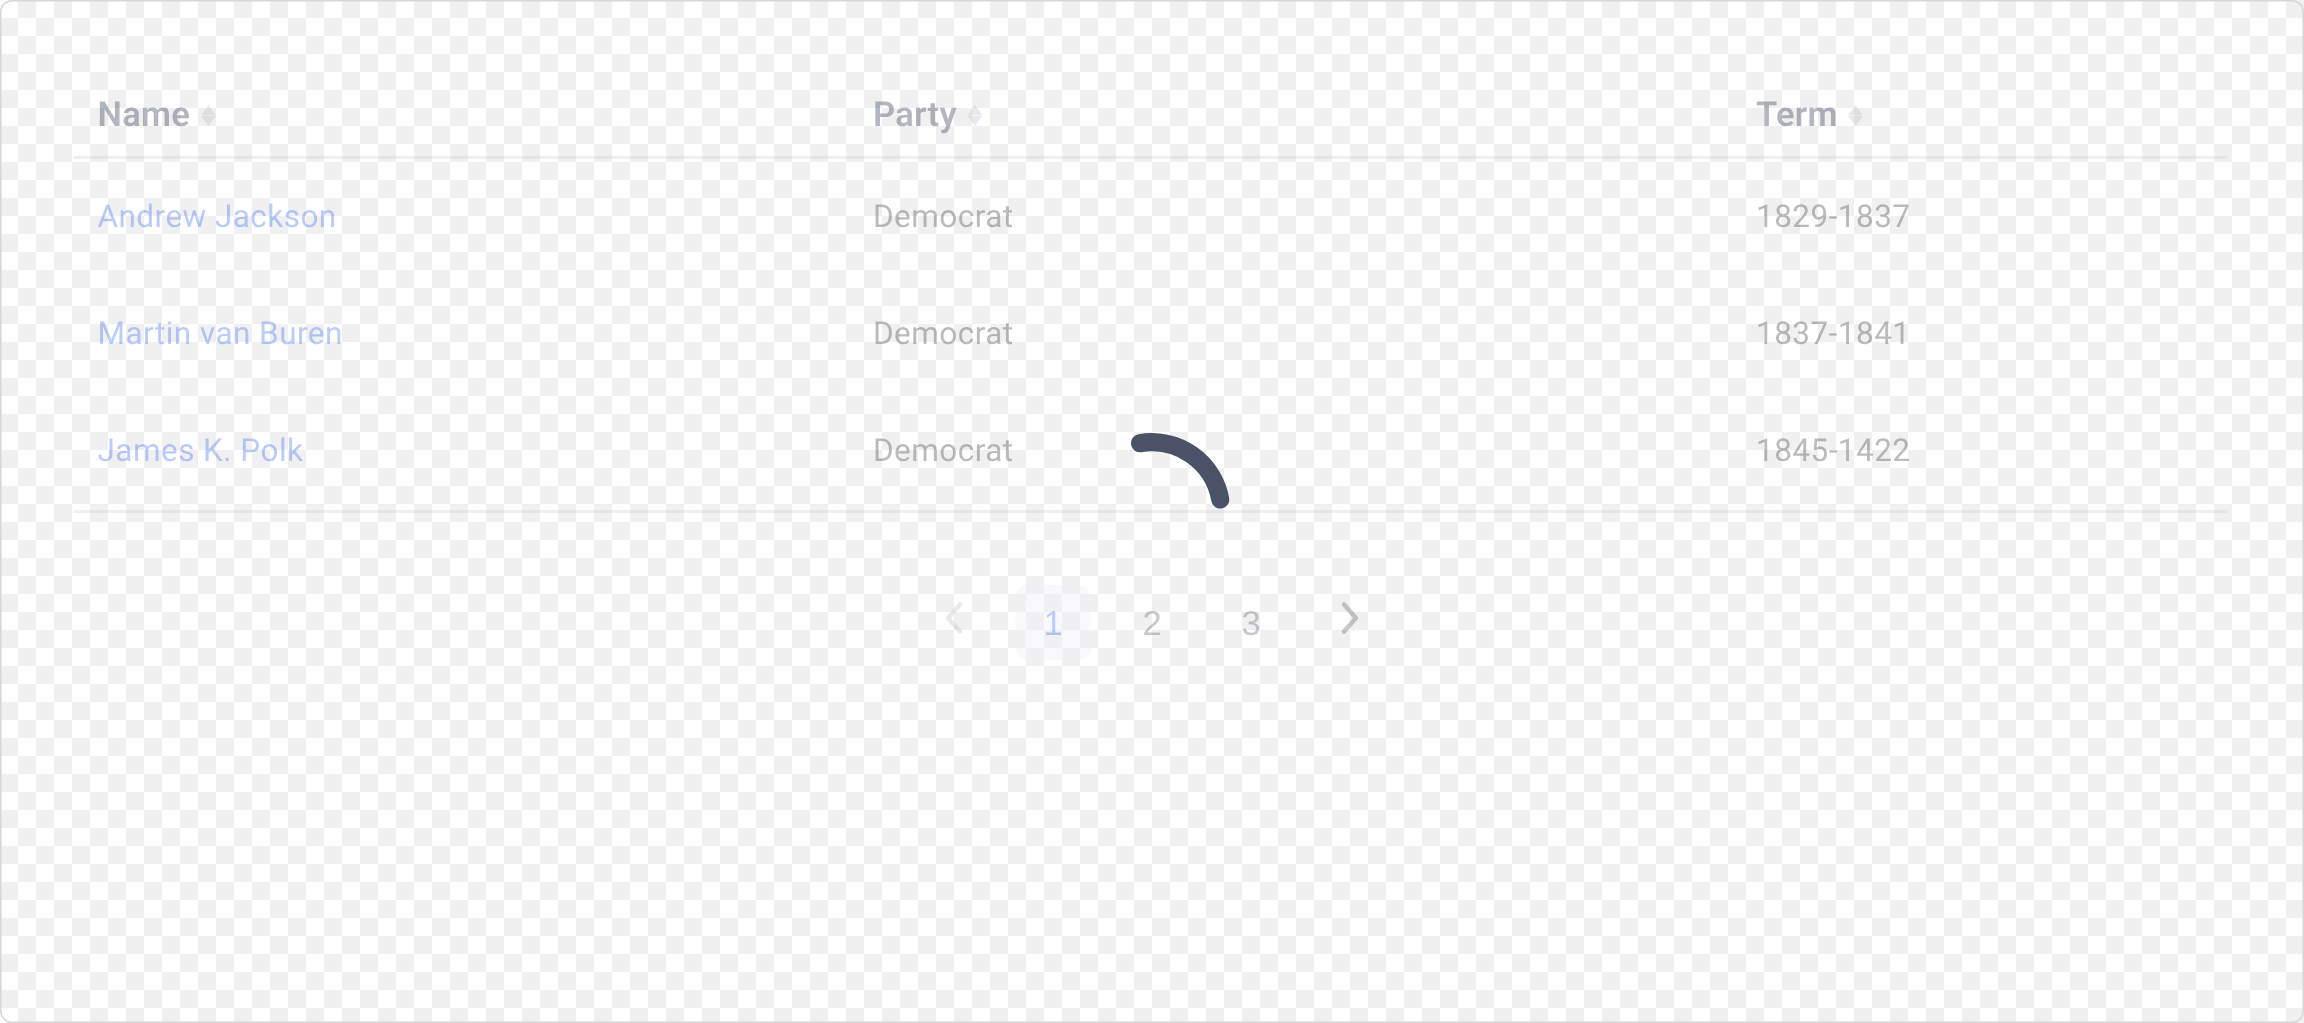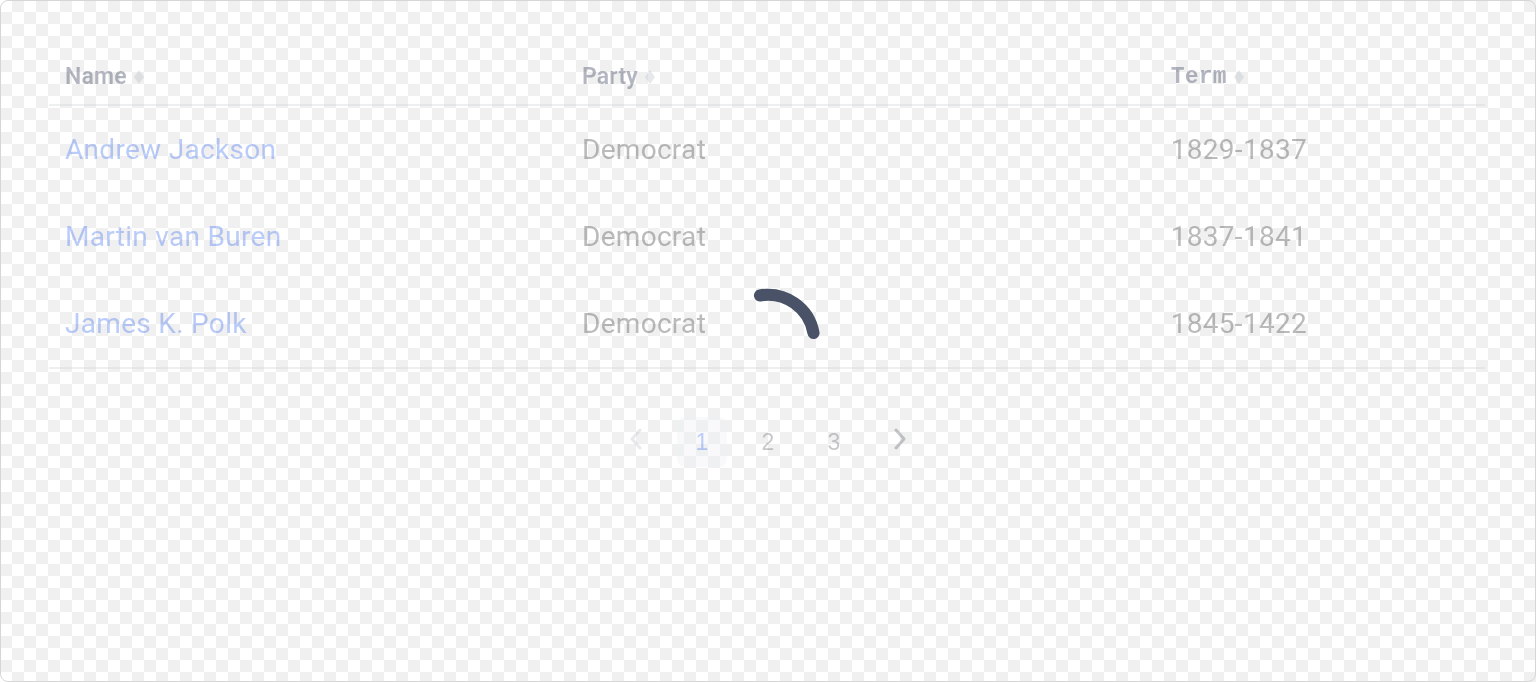--- a/index.html
+++ b/index.html
@@ -46,29 +46,29 @@
       border-bottom: 2px solid #cfd2d8;
       letter-spacing: 0.2px;
     }
     th .th-inner {
       display: inline-flex;
       align-items: center;
       gap: 6px;
     }
     th.col-name { width: 36%; }
     th.col-party { width: 41%; text-decoration: underline; }
-    th.col-term { width: 23%; font-family: Liberation Mono, monospace; }
+    th.col-term { width: 23%; }
     .sort-icon {
       display: inline-flex;
       flex-direction: column;
       line-height: 0;
     }
     .sort-icon svg { display: block; }
     tbody td {
-      font-size: 28px;
+      font-size: 21px;
       padding: 27px 16px;
       color: #2a2f3a;
       letter-spacing: 0.3px;
     }
     tbody td.name-cell a {
       color: #3d6ef2;
       text-decoration: none;
     }
     tbody tr {
       border-bottom: none;

